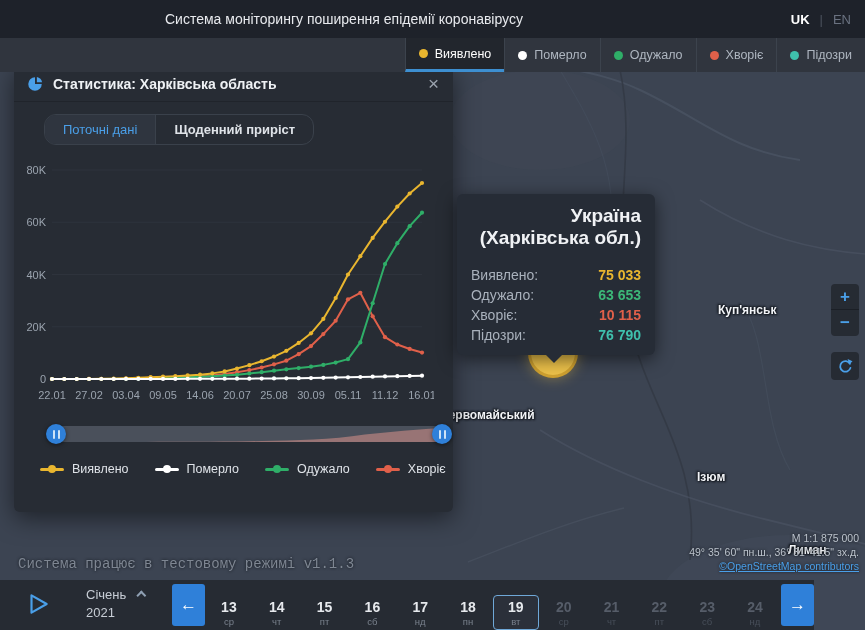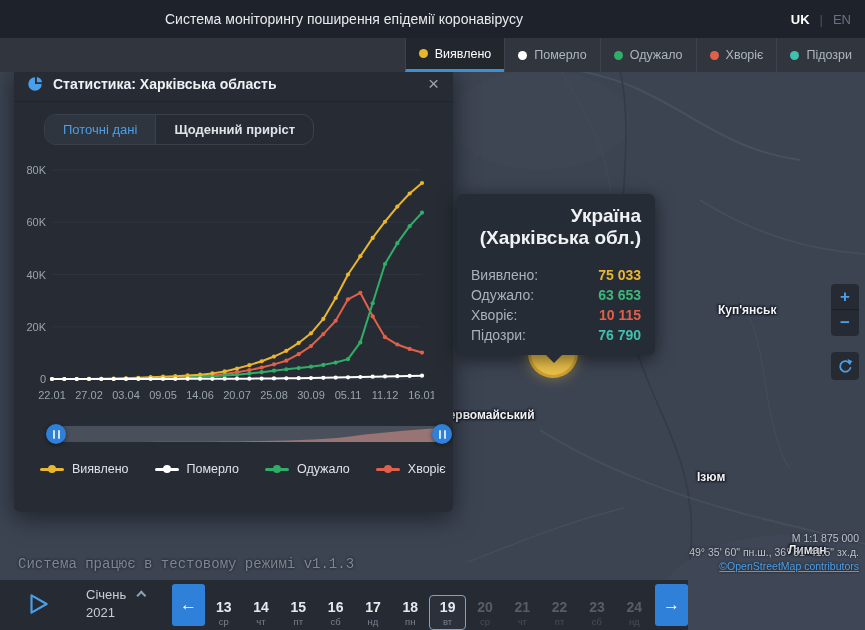--- a/index.html
+++ b/index.html
@@ -69,21 +69,21 @@
   .tooltip{position:absolute;left:457px;top:194px;width:198px;background:#262c36;border-radius:6px;z-index:7;
         padding:11px 14px 10px;box-shadow:0 4px 18px rgba(0,0,0,.55);}
   .tt-title{font-size:19px;font-weight:bold;color:#f0f2f5;margin-bottom:16px;text-align:right;}
   .tt-row{display:flex;justify-content:space-between;font-size:14px;line-height:20px;color:#a9b1bc;}
   .tt-row b{font-weight:bold;}
   .tt-arrow{position:absolute;left:88px;bottom:-8px;width:0;height:0;border-left:9px solid transparent;
         border-right:9px solid transparent;border-top:9px solid #262c36;}
 
   
   .status{position:absolute;left:18px;top:556px;z-index:7;font-size:14px;color:#7e8692;text-shadow:0 0 3px #10141a;font-family:Liberation Mono, monospace;}
-  .timeline{position:absolute;left:0;top:580px;width:688px;height:50px;background:#262b33;z-index:8;}
+  .timeline{position:absolute;left:0;top:580px;width:814px;height:50px;background:#262b33;z-index:8;}
   .play-btn{position:absolute;left:22px;top:10px;width:32px;height:30px;background:none;border:none;cursor:pointer;padding:0;}
   .month-block{position:absolute;left:86px;top:6px;font-size:13px;color:#c7cdd5;line-height:18px;cursor:pointer;}
   .month-row{display:flex;align-items:center;gap:9px;}
   .chev-up{display:inline-block;width:7px;height:7px;border:solid #8fa0b3;border-width:2px 2px 0 0;
         transform:rotate(-45deg) translate(2px,2px);}
   .nav-btn{position:absolute;top:4px;width:33px;height:42px;background:#2f80d9;border:none;border-radius:3px;
         color:#fff;font-size:17px;cursor:pointer;display:flex;align-items:center;justify-content:center;padding:0;}
   .nav-btn.left{left:172px;} .nav-btn.right{right:0px;}
   .days{position:absolute;left:205px;right:35px;top:0;bottom:0;display:flex;align-items:flex-end;justify-content:space-around;}
   .day{width:46px;text-align:center;padding:3px 0 2px;border:1.5px solid transparent;border-radius:4px;cursor:pointer;}

